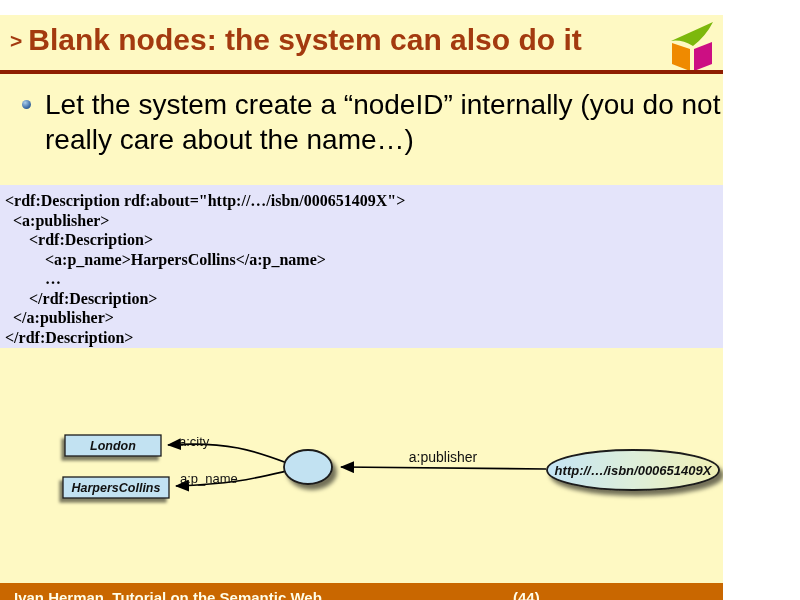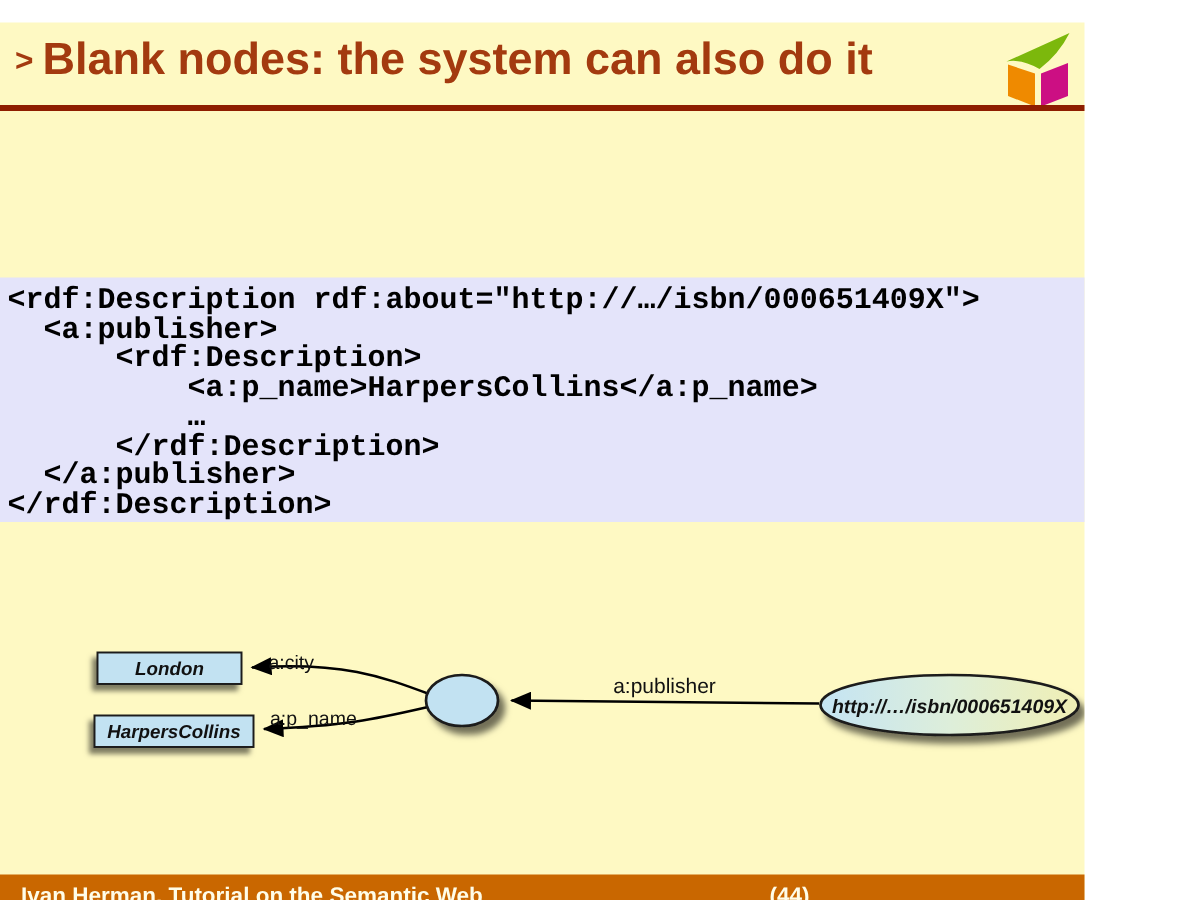--- a/index.html
+++ b/index.html
@@ -15,22 +15,22 @@
   .cube{position:absolute;top:4px;right:5px;width:52px;height:54px;}
 
   
   .bullet{position:absolute;top:72px;left:20px;width:740px;}
   .bullet-dot{position:absolute;left:2px;top:13px;width:9px;height:9px;border-radius:50%;
               background:radial-gradient(circle at 35% 30%, #a9cdea, #3f6fa9 60%, #1d3f66);}
   .bullet-text{margin-left:25px;font-size:28px;line-height:35px;color:#000;}
 
   
   .codeblock{position:absolute;top:170px;left:0;width:800px;height:163px;background:#E4E4FA;}
-  .codeblock pre{margin:0;padding:6px 0 0 5px;font-family:Liberation Mono, monospace;
-                 font-weight:bold;font-size:20px;line-height:19.5px;color:#000;white-space:pre;}
+  .codeblock pre{margin:0;padding:6px 0 0 5px;font-family:Liberation Serif, serif;
+                 font-weight:bold;font-size:16px;line-height:19.5px;color:#000;white-space:pre;}
 
   
   .diagram{position:absolute;top:390px;left:0;width:800px;height:135px;}
   .edge-label{font-family:"Liberation Sans",sans-serif;font-size:13px;fill:#111;}
   .node-label{font-family:"Liberation Sans",sans-serif;font-size:12.5px;font-weight:bold;
               font-style:italic;fill:#111;}
 
   
   .footer{position:absolute;top:568px;left:0;width:800px;height:29px;background:#C96700;
           border-bottom:3px solid #7E2000;}
@@ -53,20 +53,24 @@
   </div>
 
   <svg class="cube" viewBox="0 0 52 54">
     <path d="M5,22 Q25,13 47,3 Q40,17 27,27 Q15,20 5,22 Z" fill="#7CB80C"></path>
     <path d="M6,24 L24,30 L24,52 L6,45 Z" fill="#EF8A00"></path>
     <path d="M28,30 L46,23 L46,45 L28,52 Z" fill="#CC0F83"></path>
   </svg>
 
   <div class="title-rule"></div>
 
+  <div class="bullet">
+    <span class="bullet-dot"></span>
+    <div class="bullet-text">Let the system create a “nodeID” internally (you do not really care about the name…)</div>
+  </div>
 
   <div class="codeblock">
     <pre>&lt;rdf:Description rdf:about="http://…/isbn/000651409X"&gt;
   &lt;a:publisher&gt;
       &lt;rdf:Description&gt;
           &lt;a:p_name&gt;HarpersCollins&lt;/a:p_name&gt;
           …
       &lt;/rdf:Description&gt;
   &lt;/a:publisher&gt;
 &lt;/rdf:Description&gt;</pre>

